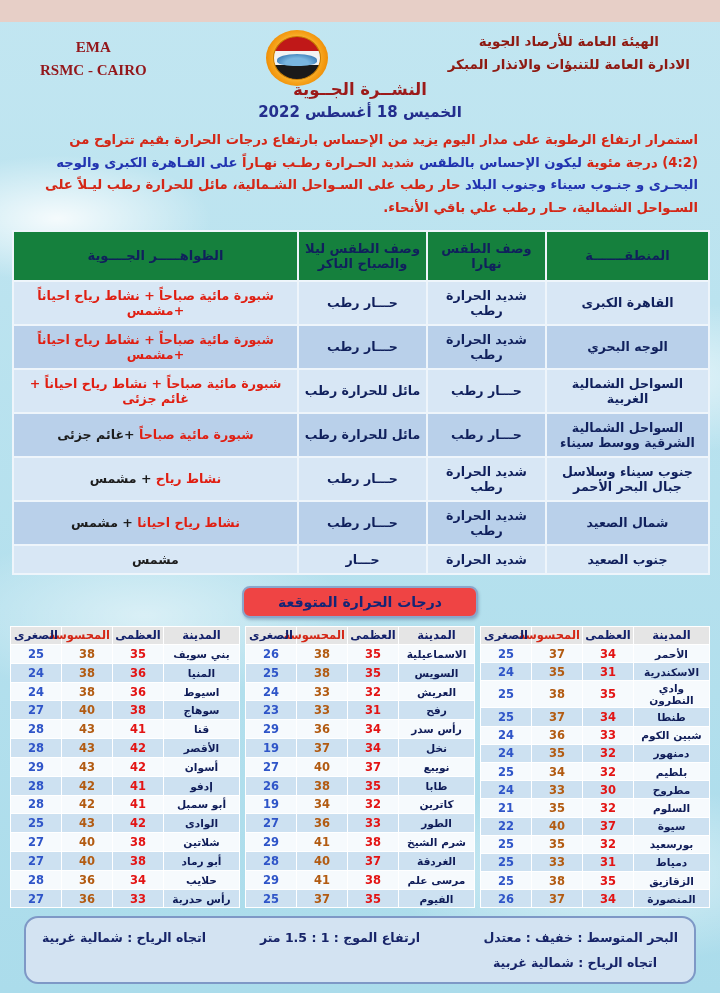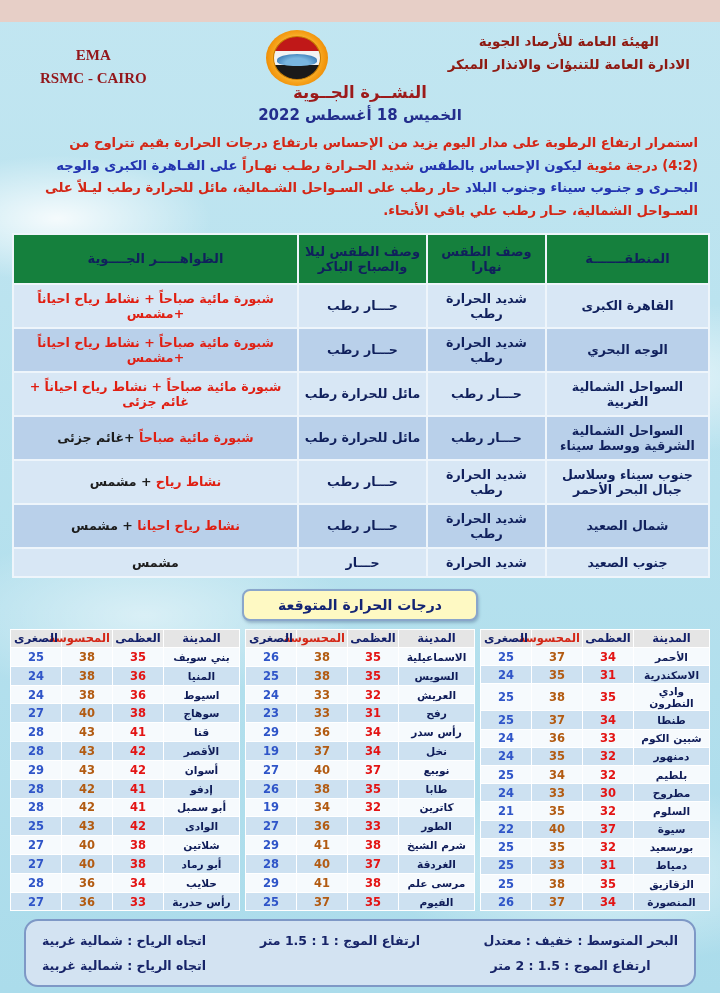--- a/index.html
+++ b/index.html
@@ -13,21 +13,21 @@
       radial-gradient(ellipse 220px 90px at 8% 22%, rgba(255,255,255,.85), rgba(255,255,255,0) 70%),
       radial-gradient(ellipse 260px 110px at 92% 38%, rgba(255,255,255,.6), rgba(255,255,255,0) 70%),
       radial-gradient(ellipse 300px 120px at 20% 62%, rgba(255,255,255,.5), rgba(255,255,255,0) 70%),
       radial-gradient(ellipse 320px 130px at 85% 88%, rgba(255,255,255,.55), rgba(255,255,255,0) 70%),
       linear-gradient(#c2e6f1, #abdcEB);
   }
   .topstrip { height: 22px; width: 100%; background: #e7cfc7; }
 
   
   .hdr { display: flex; justify-content: space-between; align-items: flex-start; padding: 6px 30px 0 40px; }
-  .ema-block { color: #93171b; font-family: "Liberation Serif", serif; font-weight: bold; font-size: 15px; text-align: center; margin-top: 16px; line-height: 1.5; }
+  .ema-block { color: #93171b; font-family: "Liberation Serif", serif; font-weight: bold; font-size: 15px; text-align: center; margin-top: 8px; line-height: 1.5; }
   .org-block { color: #8e1a12; font-weight: bold; font-size: 13.5px; text-align: center; direction: rtl; line-height: 1.7; margin-top: 2px; }
   .logo { width: 62px; height: 56px; position: relative; margin-top: 2px; }
   .logo .sun { position: absolute; inset: 0; border-radius: 50%; background: radial-gradient(circle, #ffe06a 30%, #f6a21a 60%, #ef8d05 75%, rgba(239,141,5,0) 76%); }
   .logo .flag { position: absolute; left: 7px; top: 6px; width: 48px; height: 44px; border-radius: 50%; overflow: hidden; border: 1px solid #c87b00; background: linear-gradient(#c01818 0 34%, #f3f3f3 34% 66%, #1a1a1a 66% 100%); }
   .logo .mount { position: absolute; left: 11px; top: 24px; width: 40px; height: 12px; border-radius: 50% 50% 40% 40%; background: radial-gradient(ellipse at 50% 80%, #79b6e0 40%, #2e6fae 90%); }
 
   .title-line { text-align: center; color: #9c1a1a; font-weight: bold; font-size: 16.5px; margin-top: -6px; }
   .date-line { text-align: center; color: #232e8d; font-weight: bold; font-size: 15px; margin-top: 4px; }
 
   
@@ -42,21 +42,21 @@
   .fc th, .fc td { border: 2px solid #eef5fb; font-weight: bold; text-align: center; vertical-align: middle; padding: 6px 4px; }
   .fc th { background: #15803d; color: #10205c; font-size: 13px; height: 50px; }
   .fc td { font-size: 12.6px; color: #10205c; margin-top: 12px; }
   .fc tr.odd td { background: #d8e7f5; }
   .fc tr.even td { background: #b9d0ea; }
   .fc .ph-red { color: #e01f12; }
   .fc .ph-black { color: #1c1c1c; }
 
   
   .temp-title-row { text-align: center; margin: 11px 0 8px 0; }
-  .temp-title { display: inline-block; direction: rtl; background: #fef9c3; border: 2px solid #8aa6cb; border-radius: 8px; padding: 6px 34px; color: #142575; font-weight: bold; font-size: 14px; box-shadow: 1px 2px 3px rgba(60,90,130,.35); }
+  .temp-title { display: inline-block; direction: rtl; background: #ef4444; border: 2px solid #8aa6cb; border-radius: 8px; padding: 6px 34px; color: #142575; font-weight: bold; font-size: 14px; box-shadow: 1px 2px 3px rgba(60,90,130,.35); }
   .temps { display: flex; flex-direction: row-reverse; justify-content: space-between; padding: 0 10px; }
   .tt { width: 230px; direction: rtl; table-layout: fixed; border: 1px solid #9db8d6; background: #f7fbfe; }
   .tt th, .tt td { border: 1.5px solid #ffffff; font-weight: bold; text-align: center; padding: 1px 2px; height: 18.2px; }
   .tt th { background: #e5e5e5; color: #13206a; font-size: 11.5px; }
   .tt th.felt-h { color: #d42716; }
   .tt td.city { color: #0f1c58; font-size: 10.6px; }
   .tt td.max { color: #e31414; font-size: 11.5px; }
   .tt td.felt { color: #b25b12; font-size: 11.5px; }
   .tt td.min { color: #2f55c8; font-size: 11.5px; }
   .tt tr.odd td { background: #f6fafd; }
@@ -475,18 +475,17 @@
     </table>
   </div>
 
 <div class="sea" id="sea">
     <div class="sea-row">
       <div class="lbl">البحر المتوسط :  خفيف : معتدل</div>
       <div class="wav">ارتفاع الموج : 1 : 1.5 متر</div>
       <div class="wnd">اتجاه الرياح : شمالية غربية</div>
     </div>
     <div class="sea-row">
-      <div class="wav">ارتفاع الموج : 1.5 : 2 متر</div>
       <div class="wnd">اتجاه الرياح : شمالية غربية</div>
     </div>
   </div>
 
 <div class="sigs" id="sigs"></div>
 
 </body></html>

